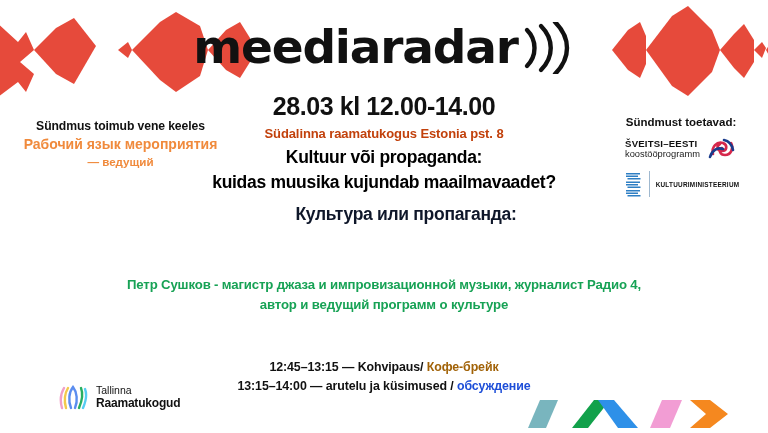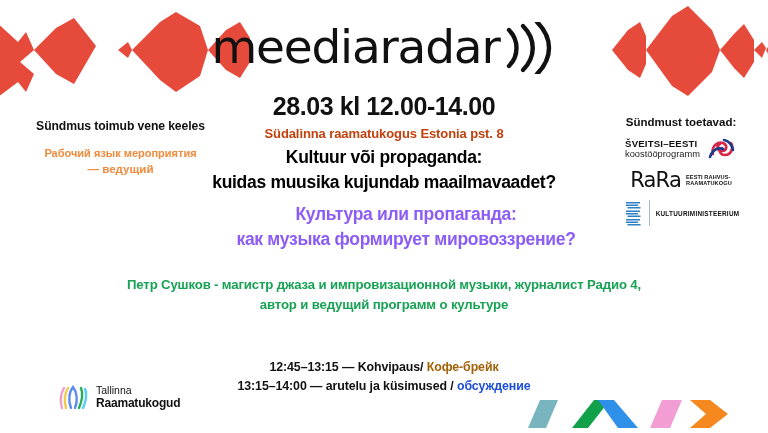--- a/index.html
+++ b/index.html
@@ -34,42 +34,42 @@
   }
   .brand-inner{
     display:inline-flex;
     align-items:center;
     gap:2px;
     background:transparent;
   }
   .brand-word{
     font-family:"DejaVu Sans", sans-serif;
     font-size:47px;
-    font-weight:400;
+    font-weight:700;
     letter-spacing:-1.2px;
     color:#111111;
     line-height:1;
   }
   .brand-waves{display:block;margin-left:1px;margin-top:4px;}
 
   
   .lang-note{
     position:absolute;
     left:8px;top:118px;
     width:225px;
     text-align:center;
     line-height:1.35;
   }
   .lang-et{
     font-size:12.2px;font-weight:bold;color:#111;
     letter-spacing:-0.1px;
   }
   .lang-ru{
-    font-size:11px;font-weight:bold;color:#F08A3C;
-    margin-top:12px;
+    font-size:14px;font-weight:bold;color:#F08A3C;
+    margin-top:1px;
   }
   .lang-ru2{
     font-size:11.6px;font-weight:bold;color:#F08A3C;
   }
 
   
   .sponsors{
     position:absolute;
     right:8px;top:116px;
     width:158px;
@@ -108,21 +108,21 @@
   }
   .venue{
     font-size:13px;font-weight:bold;color:#c2410c;margin-top:5px;
     letter-spacing:-0.1px;
   }
   .title-et{
     font-size:17.5px;font-weight:bold;color:#000000;
     margin-top:4px;line-height:1.42;letter-spacing:-0.3px;
   }
   .title-ru{
-    font-size:17.5px;font-weight:bold;color:#8b5cf6;
+    font-size:17.5px;font-weight:bold;color:#0f172a;
     margin-top:8px;line-height:1.42;letter-spacing:-0.3px;margin-left:44px;
   }
 
   .program{
     position:absolute;left:0;right:0;top:272px;text-align:center;
   }
   .prog-et{
     font-size:13.2px;font-weight:bold;color:#111;line-height:1.5;
     letter-spacing:-0.15px;
   }
@@ -208,27 +208,20 @@
         <div class="sveitsi-l2">koostööprogramm</div>
       </div>
       <svg width="30" height="24" viewBox="0 0 30 24">
         <path d="M6 17 C4 10 10 4 16 6 C21 8 20 14 15 14 C10 14 9 9 13 7" fill="none" stroke="#D6274B" stroke-width="2.6" stroke-linecap="round"></path>
         <path d="M24 6 C27 11 24 18 18 18 C13 18 11 13 15 11" fill="none" stroke="#D6274B" stroke-width="2.6" stroke-linecap="round"></path>
         <path d="M3 20 C5 13 11 10 16 12" fill="none" stroke="#1A3C8C" stroke-width="2.6" stroke-linecap="round"></path>
         <path d="M17 3 C22 4 25 8 26 13" fill="none" stroke="#1A3C8C" stroke-width="2.6" stroke-linecap="round"></path>
       </svg>
     </div>
 
-    <div class="rara-row">
-      <div class="rara-word">RaRa</div>
-      <div class="rara-sub">
-        <div>EESTI RAHVUS-</div>
-        <div>RAAMATUKOGU</div>
-      </div>
-    </div>
 
     <div class="kum-row" style="margin-top:8px;">
       <svg width="20" height="28" viewBox="0 0 20 28">
         <g fill="#2E7FC4">
           <path d="M3 3 h14 v1.6 h-14z M3 5.6 h12 v1.4 h-12z M4.5 8 h13 v1.5 h-13z"></path>
           <path d="M3 11.5 h14 v1.6 h-14z M3 14.1 h12 v1.4 h-12z M4.5 16.5 h13 v1.5 h-13z"></path>
           <path d="M3 20 h14 v1.6 h-14z M3 22.6 h12 v1.4 h-12z M4.5 25 h13 v1.5 h-13z"></path>
         </g>
       </svg>
       <div class="kum-divider"></div>
@@ -238,21 +231,20 @@
 
   <div class="center">
     <div class="datetime">28.03 kl 12.00-14.00</div>
     <div class="venue">Südalinna raamatukogus Estonia pst. 8</div>
     <div class="title-et">
       <div>Kultuur või propaganda:</div>
       <div>kuidas muusika kujundab maailmavaadet?</div>
     </div>
     <div class="title-ru">
       <div>Культура или пропаганда:</div>
-      <div>как музыка формирует мировоззрение?</div>
     </div>
   </div>
 
   <div class="program">
     <div class="prog-ru">
       <div>Петр Сушков - магистр джаза и импровизационной музыки, журналист Радио 4,</div>
       <div>автор и ведущий программ о культуре</div>
     </div>
   </div>
 

